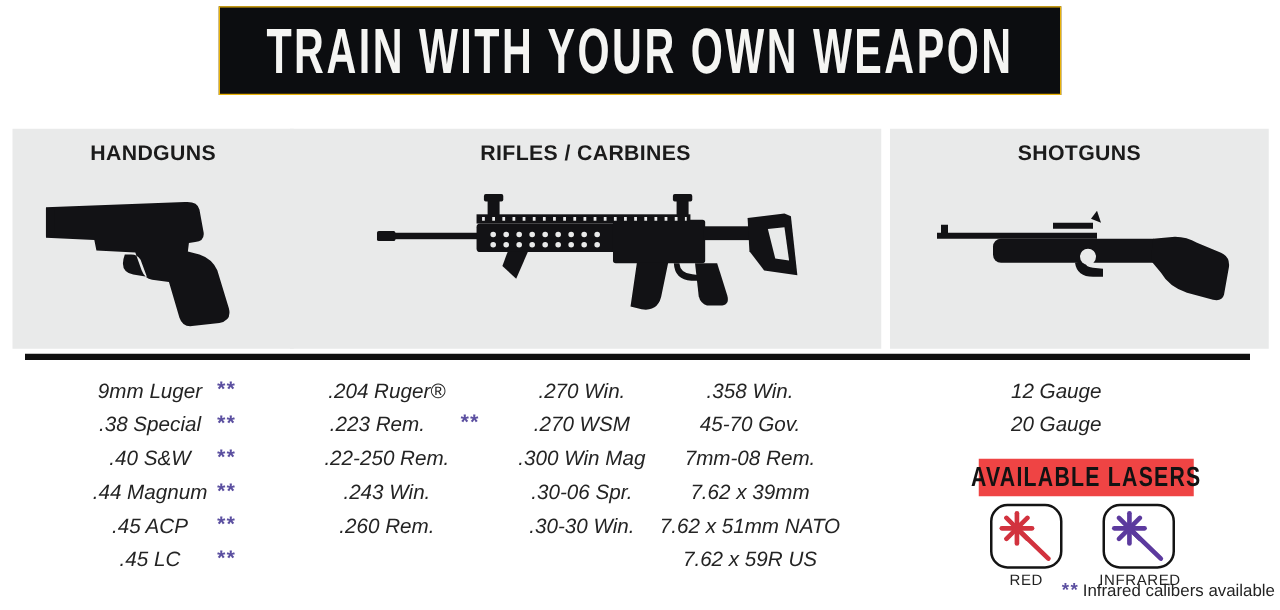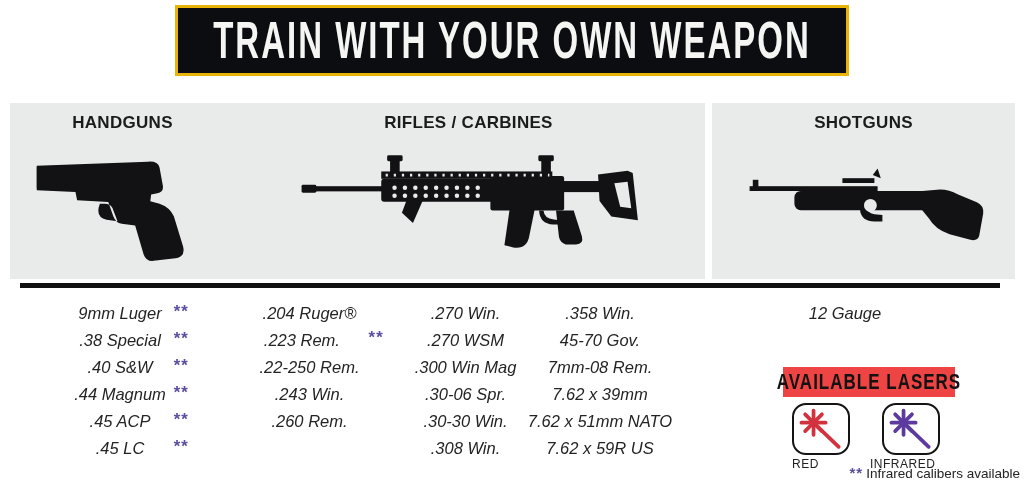--- a/index.html
+++ b/index.html
@@ -3,21 +3,21 @@
 <meta charset="utf-8">
 <style>
   html,body{margin:0;padding:0;background:#ffffff;}
   #poster{
     position:relative;width:1024px;height:488px;background:#ffffff;overflow:hidden;
     font-family:"Liberation Sans",sans-serif;color:#1f1f1f;
   }
   
   .title-banner{
     position:absolute;left:175px;top:5px;width:674px;height:71px;
-    background:#0c0d10;border:3px solid #eab308;box-sizing:border-box;
+    background:#0c0d10;border:1px solid #eab308;box-sizing:border-box;
     display:flex;align-items:center;justify-content:center;
   }
   .title-banner .title-text{
     color:#f5f5f3;font-weight:700;font-size:33px;letter-spacing:2px;
     transform:scaleY(1.55);white-space:nowrap;
   }
   
   .panel{
     position:absolute;top:103px;height:176px;background:#e9eaea;
   }
@@ -57,21 +57,21 @@
   .lasers-banner .lasers-text{
     color:#121212;font-weight:700;font-size:17px;letter-spacing:1px;transform:scaleY(1.3);white-space:nowrap;
   }
   .laser-icon{
     position:absolute;top:403px;width:58px;height:52px;background:#ffffff;
     border:2.5px solid #141414;border-radius:14px;box-sizing:border-box;
   }
   .laser-red{left:792px;}
   .laser-ir{left:882px;}
   .laser-label{
-    position:absolute;top:457px;font-size:12px;letter-spacing:.5px;color:#222;text-align:left;
+    position:absolute;top:457px;font-size:12px;letter-spacing:.5px;color:#222;text-align:center;
   }
   .label-red{left:792px;width:58px;}
   .label-ir{left:870px;width:84px;}
   .footnote{
     position:absolute;top:464px;right:4px;font-size:13.5px;color:#232323;white-space:nowrap;margin-left:13px;
   }
   .footnote .fn-mark{color:#5b4fa0;font-weight:700;font-size:15px;letter-spacing:1px;margin-right:3px;}
 </style>
 </head>
 <body>
@@ -201,23 +201,20 @@
       </div>
     <div class="cal-row">
         <span class="cal-name">.300 Win Mag</span>
       </div>
     <div class="cal-row">
         <span class="cal-name">.30-06 Spr.</span>
       </div>
     <div class="cal-row">
         <span class="cal-name">.30-30 Win.</span>
       </div>
-    <div class="cal-row">
-        <span class="cal-name">.308 Win.</span>
-      </div>
   </div>
 
   <div class="cal-col col-rifles-c">
     <div class="cal-row">
         <span class="cal-name">.358 Win.</span>
       </div>
     <div class="cal-row">
         <span class="cal-name">45-70 Gov.</span>
       </div>
     <div class="cal-row">
@@ -230,20 +227,23 @@
         <span class="cal-name">7.62 x 51mm NATO</span>
       </div>
     <div class="cal-row">
         <span class="cal-name">7.62 x 59R US</span>
       </div>
   </div>
 
   <div class="cal-col col-shotguns">
     <div class="cal-row">
         <span class="cal-name">12 Gauge</span>
+      </div>
+    <div class="cal-row">
+        <span class="cal-name">20 Gauge</span>
       </div>
   </div>
 
   <div class="lasers-banner">
     <span class="lasers-text">AVAILABLE LASERS</span>
   </div>
 
   <div class="laser-icon laser-red">
     <svg viewBox="0 0 58 52">
       <g stroke="#d2323e" stroke-width="4" stroke-linecap="round" fill="none">

